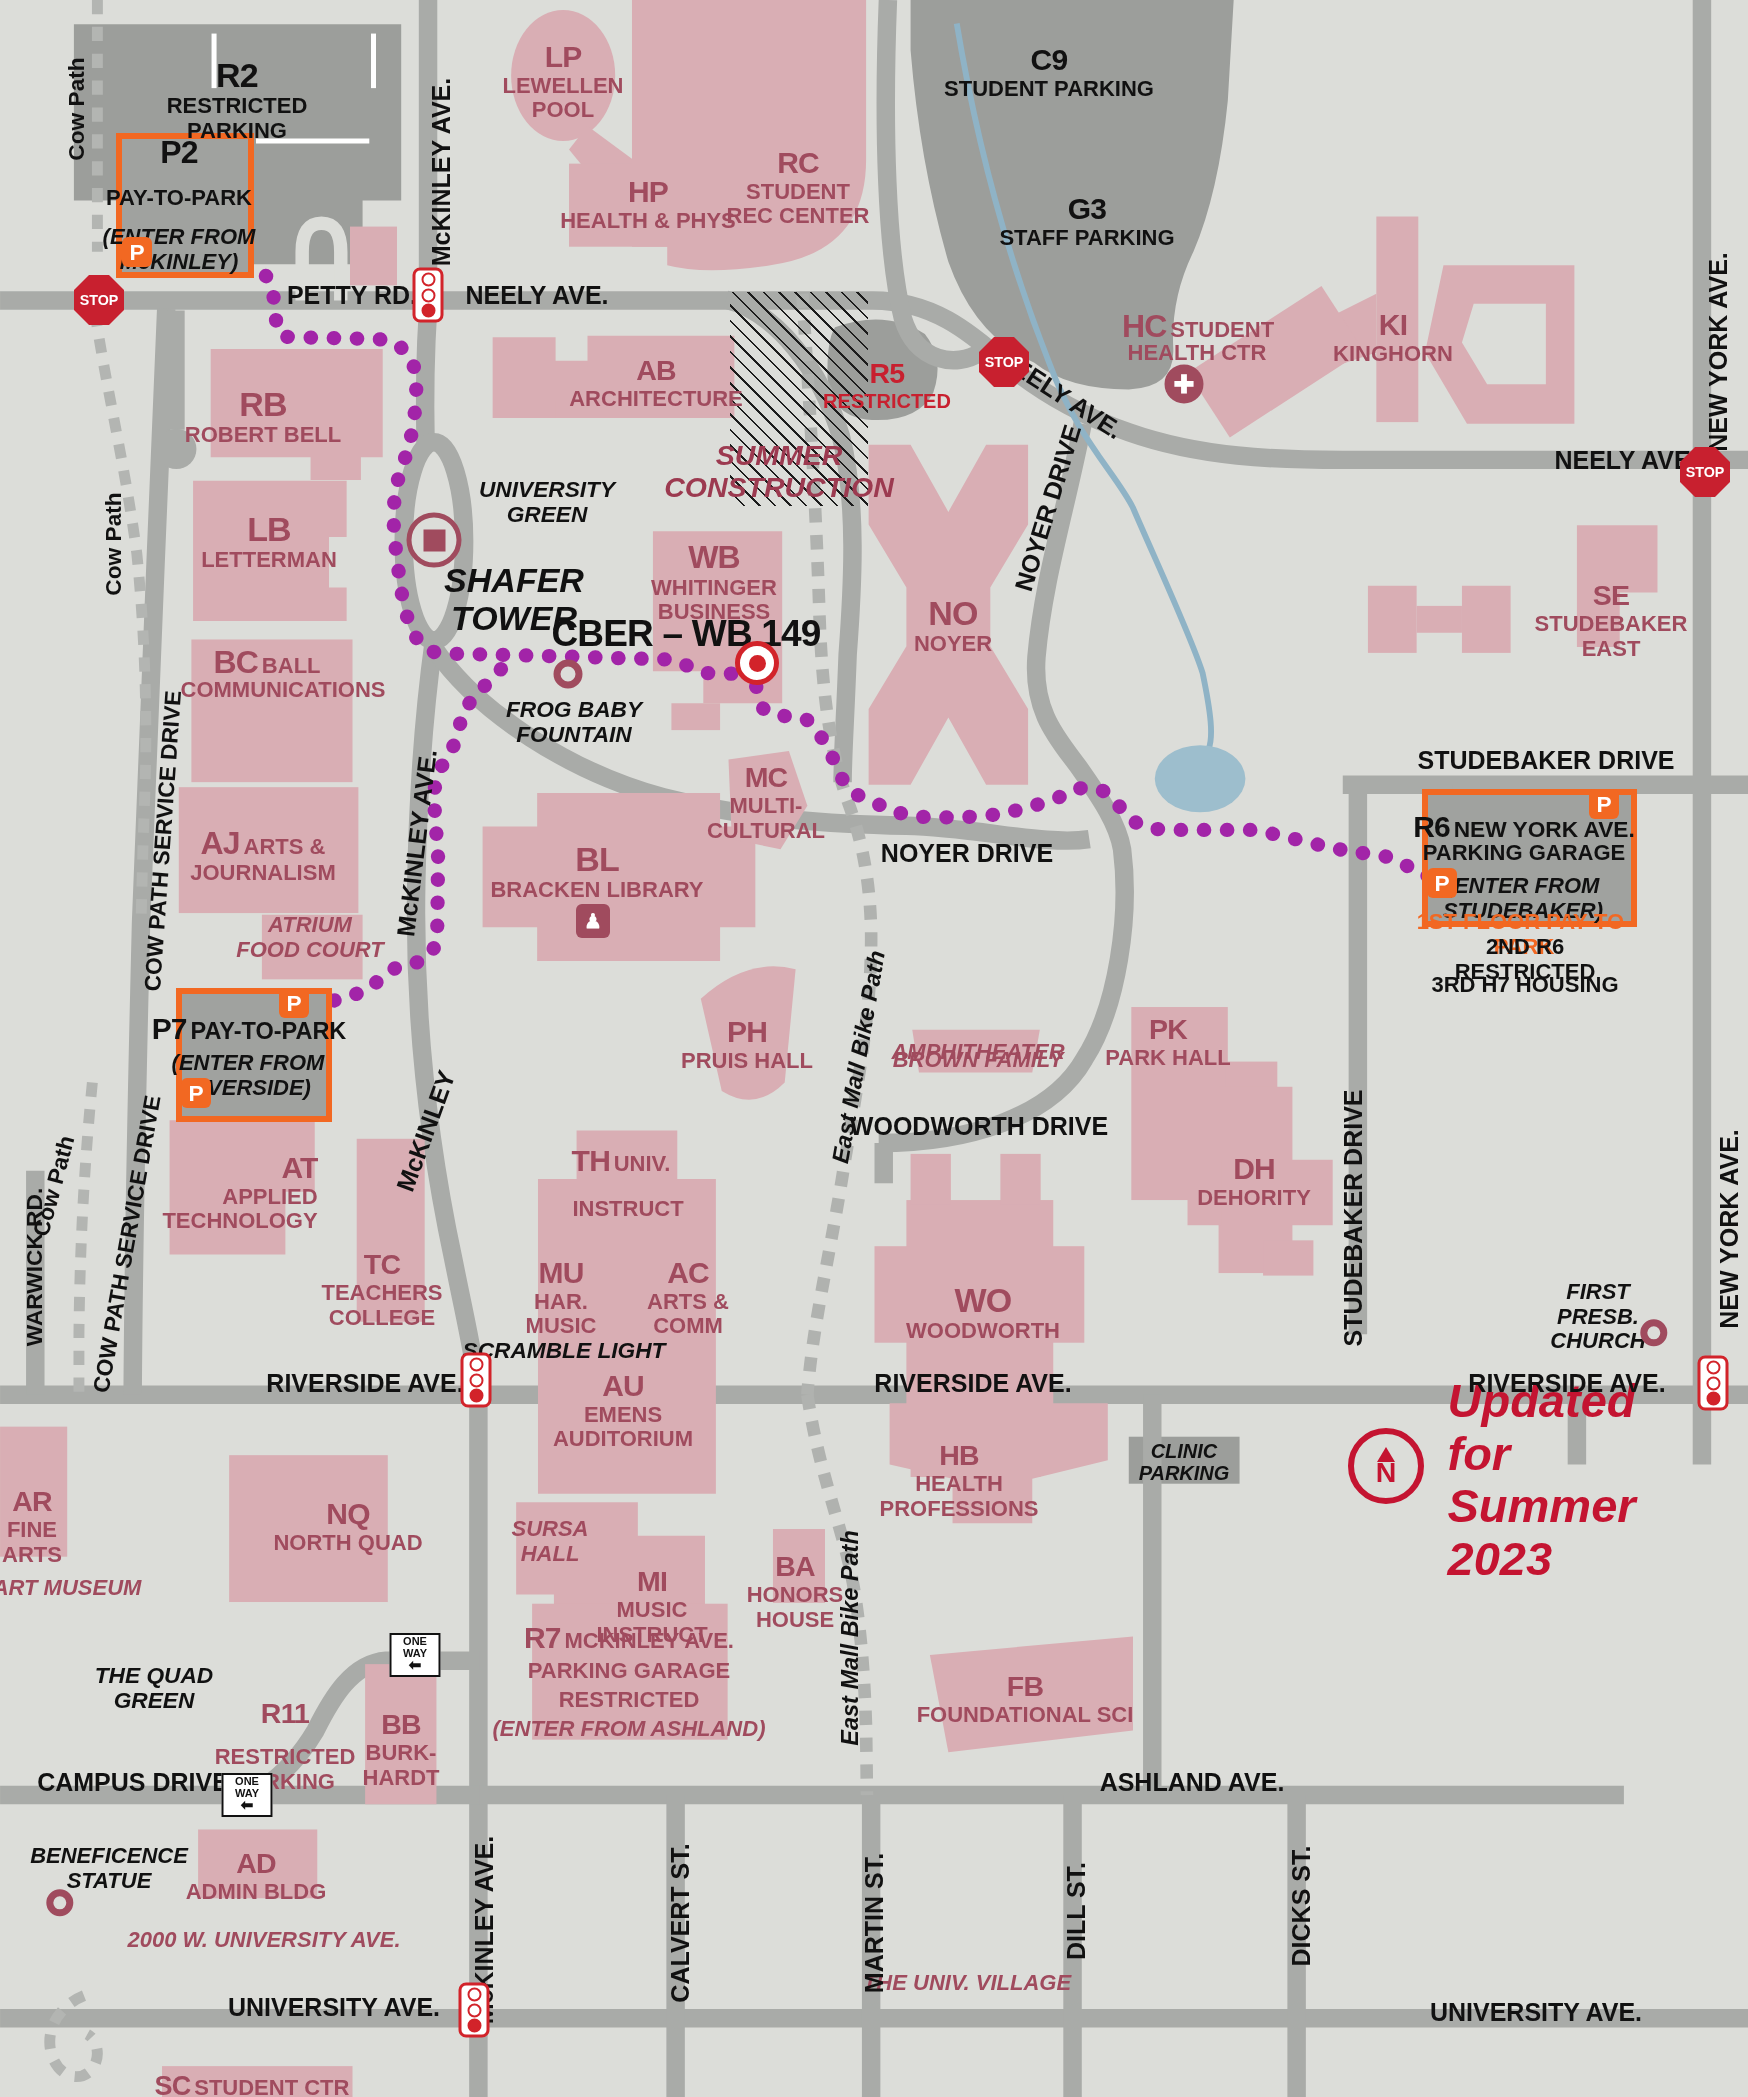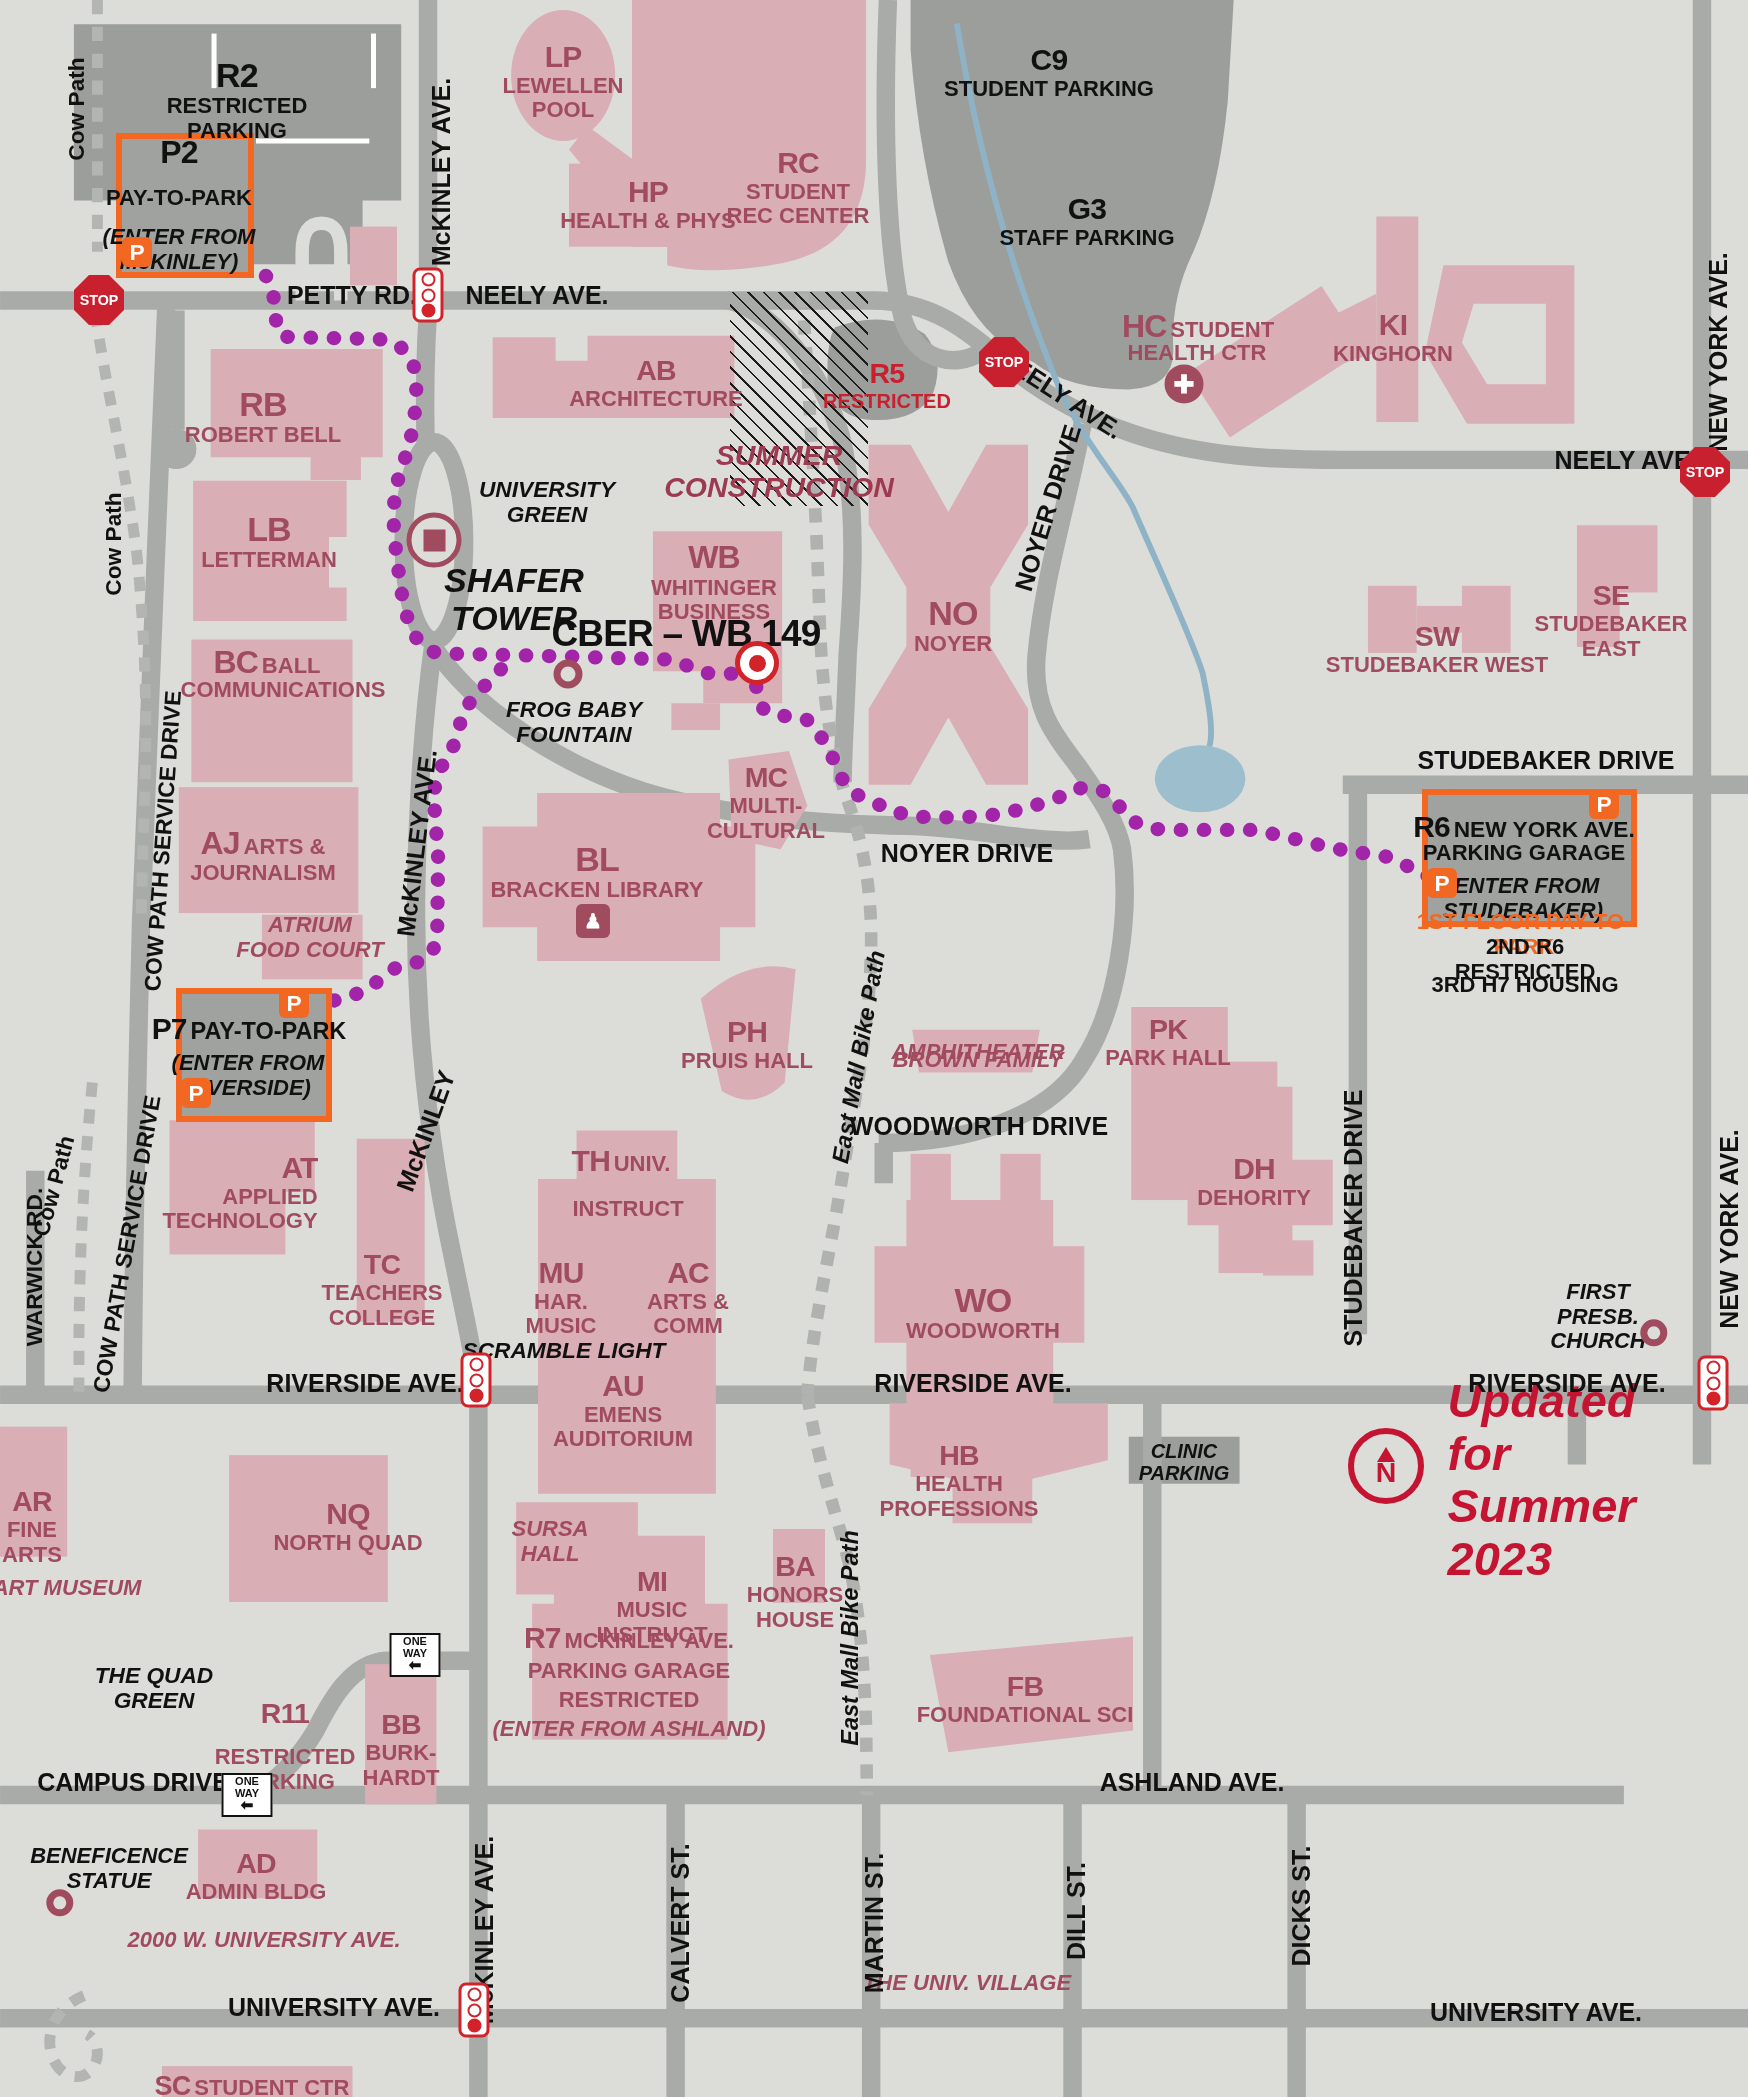--- a/index.html
+++ b/index.html
@@ -315,22 +315,20 @@
   <div class="lbl" style="left:766px;top:795px;">
     <span class="code" style="font-size:28.5px">MC</span><span class="nm">MULTI-
 CULTURAL</span></div>
   <div class="lbl" style="left:953px;top:618px;">
     <span class="code">NO</span><span class="nm">NOYER</span></div>
   <div class="lbl inline" style="left:1198px;top:327px;white-space:nowrap;">
     <span class="code" style="font-size:32px">HC</span> <span class="nm">STUDENT</span></div>
   <div class="lbl" style="left:1197px;top:353px;"><span class="nm">HEALTH CTR</span></div>
   <div class="lbl" style="left:1393px;top:330px;">
     <span class="code" style="font-size:30px">KI</span><span class="nm">KINGHORN</span></div>
-  <div class="lbl" style="left:1437px;top:642px;">
-    <span class="code" style="font-size:28.5px">SW</span><span class="nm">STUDEBAKER WEST</span></div>
   <div class="lbl" style="left:597px;top:864px;">
     <span class="code">BL</span><span class="nm">BRACKEN LIBRARY</span></div>
   <div class="lbl" style="left:1611px;top:613px;">
     <span class="code" style="font-size:28.5px">SE</span><span class="nm">STUDEBAKER
 EAST</span></div>
   <div class="lbl" style="left:747px;top:1037px;">
     <span class="code" style="font-size:30px">PH</span><span class="nm">PRUIS HALL</span></div>
   <div class="lbl inline" style="left:621px;top:1161px;white-space:nowrap;">
     <span class="code" style="font-size:30px">TH</span> <span class="nm">UNIV.</span></div>
   <div class="lbl" style="left:628px;top:1209px;"><span class="nm">INSTRUCT</span></div>

